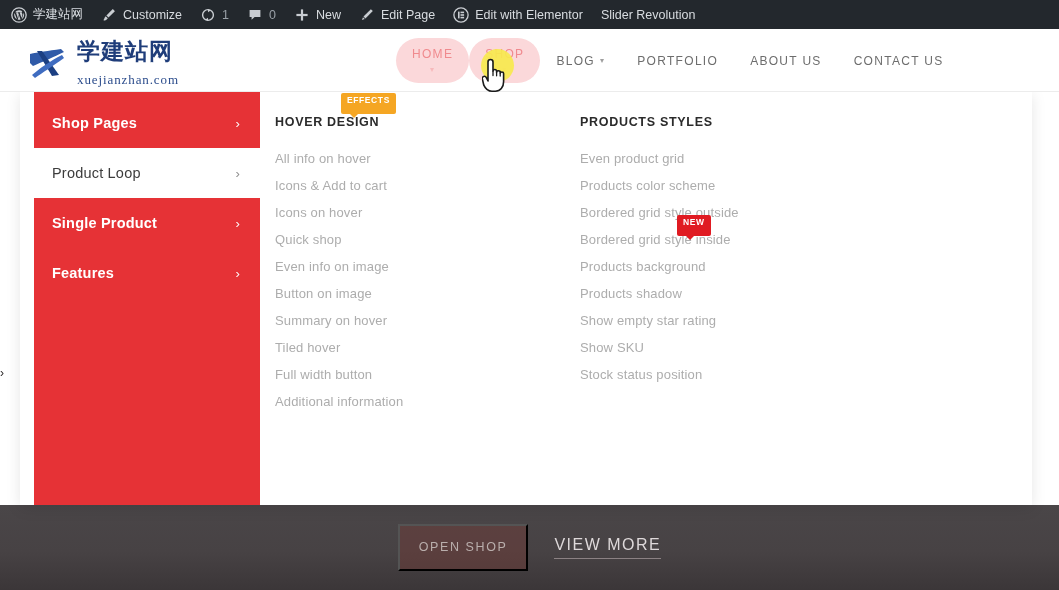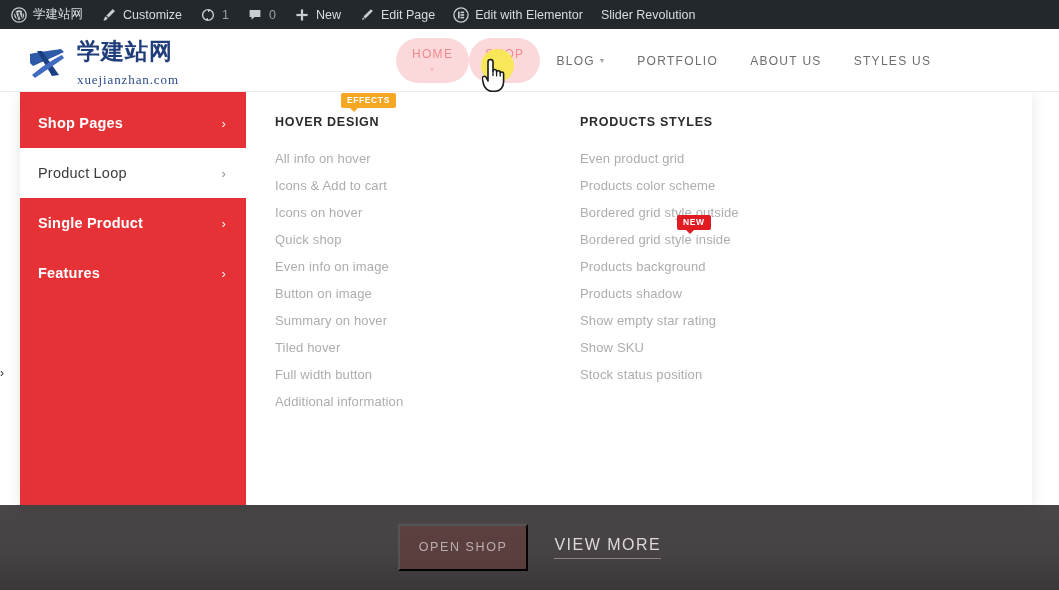--- a/index.html
+++ b/index.html
@@ -58,21 +58,21 @@
   .nav-caret { display:inline-block; font-size:8px; line-height:1; opacity:.65; }
   .nav-item.pill .nav-caret { color:#f5a9ac; }
 
   
   .megamenu {
     position:absolute; left:20px; top:92px; width:1012px; height:413px;
     background:#ffffff; z-index:30;
     box-shadow:0 3px 14px rgba(0,0,0,.10);
   }
   .mm-side {
-    position:absolute; left:0; top:0; width:226px; height:413px;
+    position:absolute; left:14px; top:0; width:226px; height:413px;
     background:#e63236;
   }
   .mm-side-item {
     position:relative; display:flex; align-items:center; justify-content:space-between;
     height:50px; padding:0 20px 0 18px;
     font-size:14.5px; font-weight:bold; color:#ffffff; letter-spacing:.2px;
   }
   .mm-side-item.active {
     background:#ffffff; color:#3c3c3c; font-weight:normal;
   }
@@ -88,21 +88,21 @@
   }
   .mm-link {
     display:block; font-size:13px; color:#adadad; letter-spacing:.15px;
     line-height:1; padding:7px 0 7px 0; position:relative;
   }
 
   
   .badge {
     position:absolute; display:inline-block;
     font-size:8.5px; font-weight:bold; letter-spacing:.6px;
-    color:#ffffff; padding:3px 6px 3px 6px; border-radius:2px; line-height:1;
+    color:#ffffff; padding:3px 6px 9px 6px; border-radius:2px; line-height:1;
   }
   .badge::after {
     content:""; position:absolute; left:9px; bottom:-4px;
     border-left:4px solid transparent; border-right:4px solid transparent;
     border-top:4px solid currentColor;
   }
   .badge-effects { background:#f5a623; top:-22px; left:66px; }
   .badge-effects::after { color:#f5a623; }
   .badge-new { background:#e01b22; top:-11px; left:97px; }
   .badge-new::after { color:#e01b22; }
@@ -255,21 +255,21 @@
         <span>BLOG</span>
         <span class="nav-caret">▾</span>
       </a>
       <a class="nav-item">
         <span>PORTFOLIO</span>
       </a>
       <a class="nav-item">
         <span>ABOUT US</span>
       </a>
       <a class="nav-item">
-        <span>STYLES US</span>
+        <span>CONTACT US</span>
       </a>
     </nav>
   </div>
 
   <div class="megamenu">
 
     <div class="mm-side">
       <div class="mm-side-pad-top"></div>
       <div class="mm-side-item">
         <span>Shop Pages</span>

